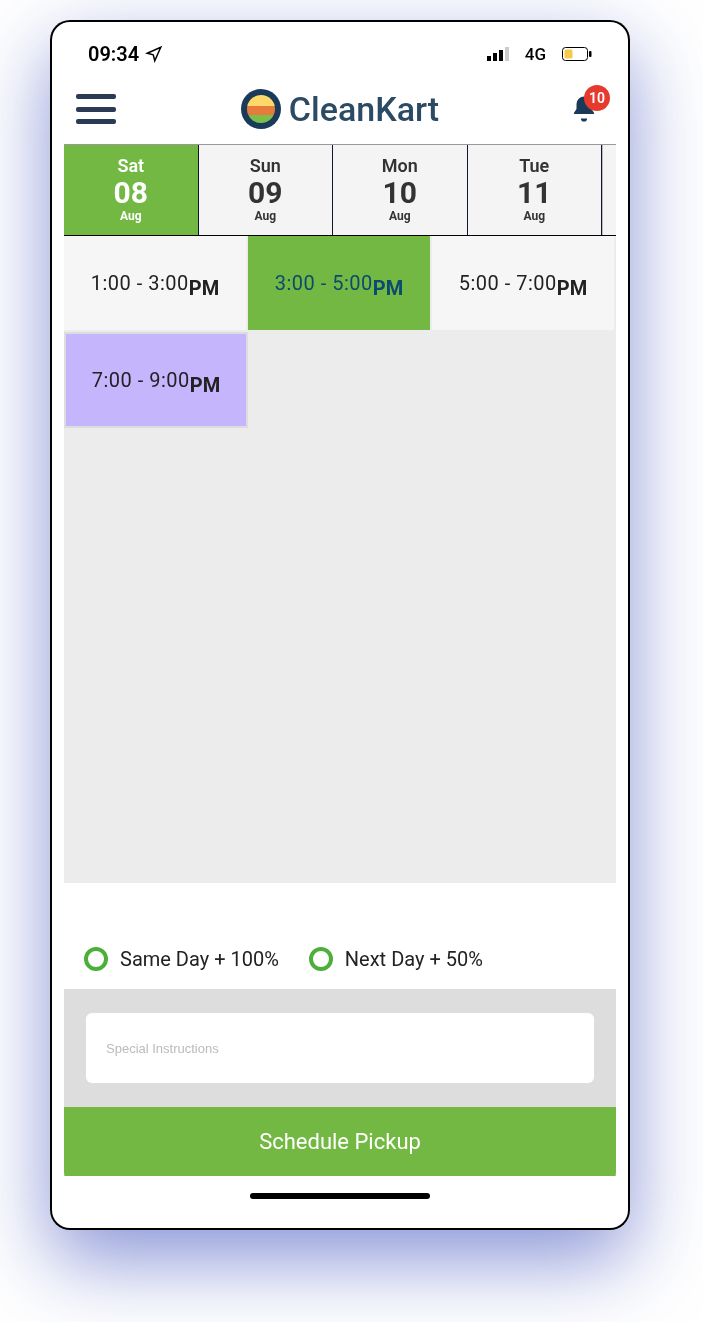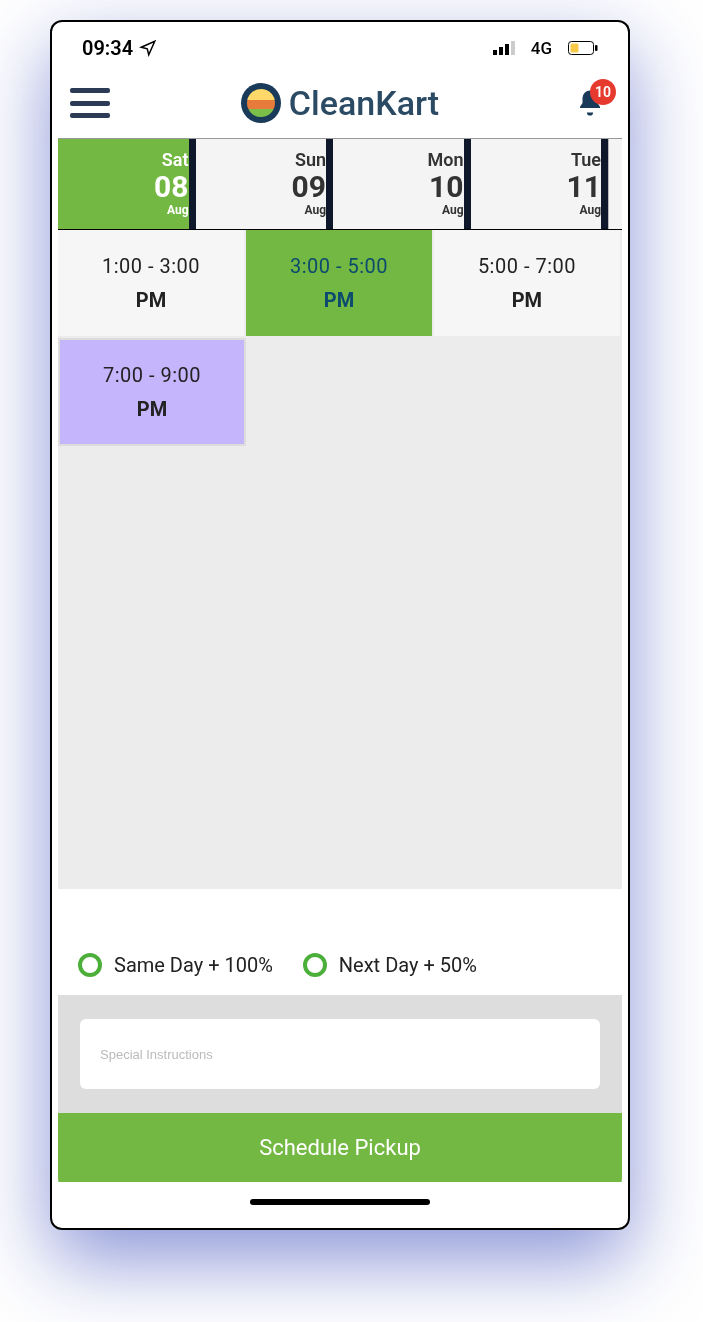--- a/index.html
+++ b/index.html
@@ -10,23 +10,23 @@
     height: 1322px;
     position: relative;
   }
   .device-frame {
     position: absolute;
     left: 50px;
     top: 20px;
     width: 580px;
     height: 1210px;
     background: #fff;
-    border-radius: 12px;
+    border-radius: 20px;
     box-shadow: 0 30px 80px rgba(40,60,180,0.55), 0 0 0 2px #000 inset;
-    padding: 8px;
+    padding: 14px;
     overflow: hidden;
   }
   .screen {
     width: 100%;
     height: 100%;
     border-radius: 44px;
     overflow: hidden;
     background: #fff;
     display: flex;
     flex-direction: column;
@@ -60,32 +60,32 @@
   .hamburger div { height:5px; background:#2b3a55; border-radius:2px; }
   .brand { display:flex; align-items:center; gap:8px; }
   .brand-name { font-size:34px; font-weight:500; color:#2b4a63; }
   .brand-logo { width:40px; height:40px; border-radius:50%; background:#1a3a5a; display:flex; align-items:center; justify-content:center; position:relative; overflow:hidden; }
   .brand-logo::before { content:""; position:absolute; width:28px; height:28px; border-radius:50%; background: linear-gradient(180deg,#ffd86a 40%, #e67b3c 40% 70%, #7bbf4a 70%); }
   .bell-wrap { position:relative; width:40px; height:40px; display:flex; align-items:center; justify-content:center; cursor:pointer; }
   .badge { position:absolute; top:-4px; right:-6px; background:#e63a2e; color:#fff; font-size:14px; font-weight:600; border-radius:50%; min-width:26px; height:26px; display:flex; align-items:center; justify-content:center; padding:0 4px; }
 
   
   .date-tabs { display:flex; border-top:1px solid #999; border-bottom:1px solid #000; flex-shrink:0; }
-  .date-tab { flex:1; min-width:0; text-align:right; padding:10px 0 12px; border-right:7px solid #0f172a; cursor:pointer; }
+  .date-tab { flex:1; min-width:0; text-align:center; padding:10px 0 12px; border-right:1px solid #0f172a; cursor:pointer; }
   .date-tab:last-child { border-right:1px solid #bbb; }
   .date-tab .dow { font-size:18px; font-weight:600; }
   .date-tab .num { font-size:30px; font-weight:700; line-height:1.1; }
   .date-tab .mon { font-size:12px; font-weight:700; }
   .date-tab.active { background:#72b843; color:#fff; }
   .date-tab.inactive { background:#f4f4f4; color:#333; }
   .date-tab-peek { width:14px; background:#f4f4f4; border-left:1px solid #bbb; }
 
   
   .slots-area { flex:1; background:#ececec; display:flex; flex-wrap:wrap; align-content:flex-start; padding:0; }
-  .slot { width:33.33%; height:108px; display:flex; flex-direction:column; align-items:center; justify-content:center; font-size:20px; cursor:pointer; border-right:2px solid #ececec; border-bottom:2px solid #ececec; }
+  .slot { width:33.33%; height:96px; display:flex; flex-direction:row; align-items:center; justify-content:center; font-size:20px; cursor:pointer; border-right:2px solid #ececec; border-bottom:2px solid #ececec; }
   .slot .range { font-weight:400; letter-spacing:0.5px; }
   .slot .ampm { font-weight:700; margin-top:10px; }
   .slot.neutral { background:#f6f6f6; color:#222; }
   .slot.selected { background:#72b843; color:#0c4a6e; }
   .slot.neutral.boxed { background:#c4b5fd; border:2px solid #ddd; }
 
   
   .options-row { background:#fff; display:flex; align-items:center; gap:30px; padding:18px 20px; }
   .opt { display:flex; align-items:center; gap:12px; font-size:20px; color:#222; cursor:pointer;margin-top:46px; }
   .radio { width:24px; height:24px; border:4px solid #4caf3a; border-radius:50%; flex-shrink:0; }

